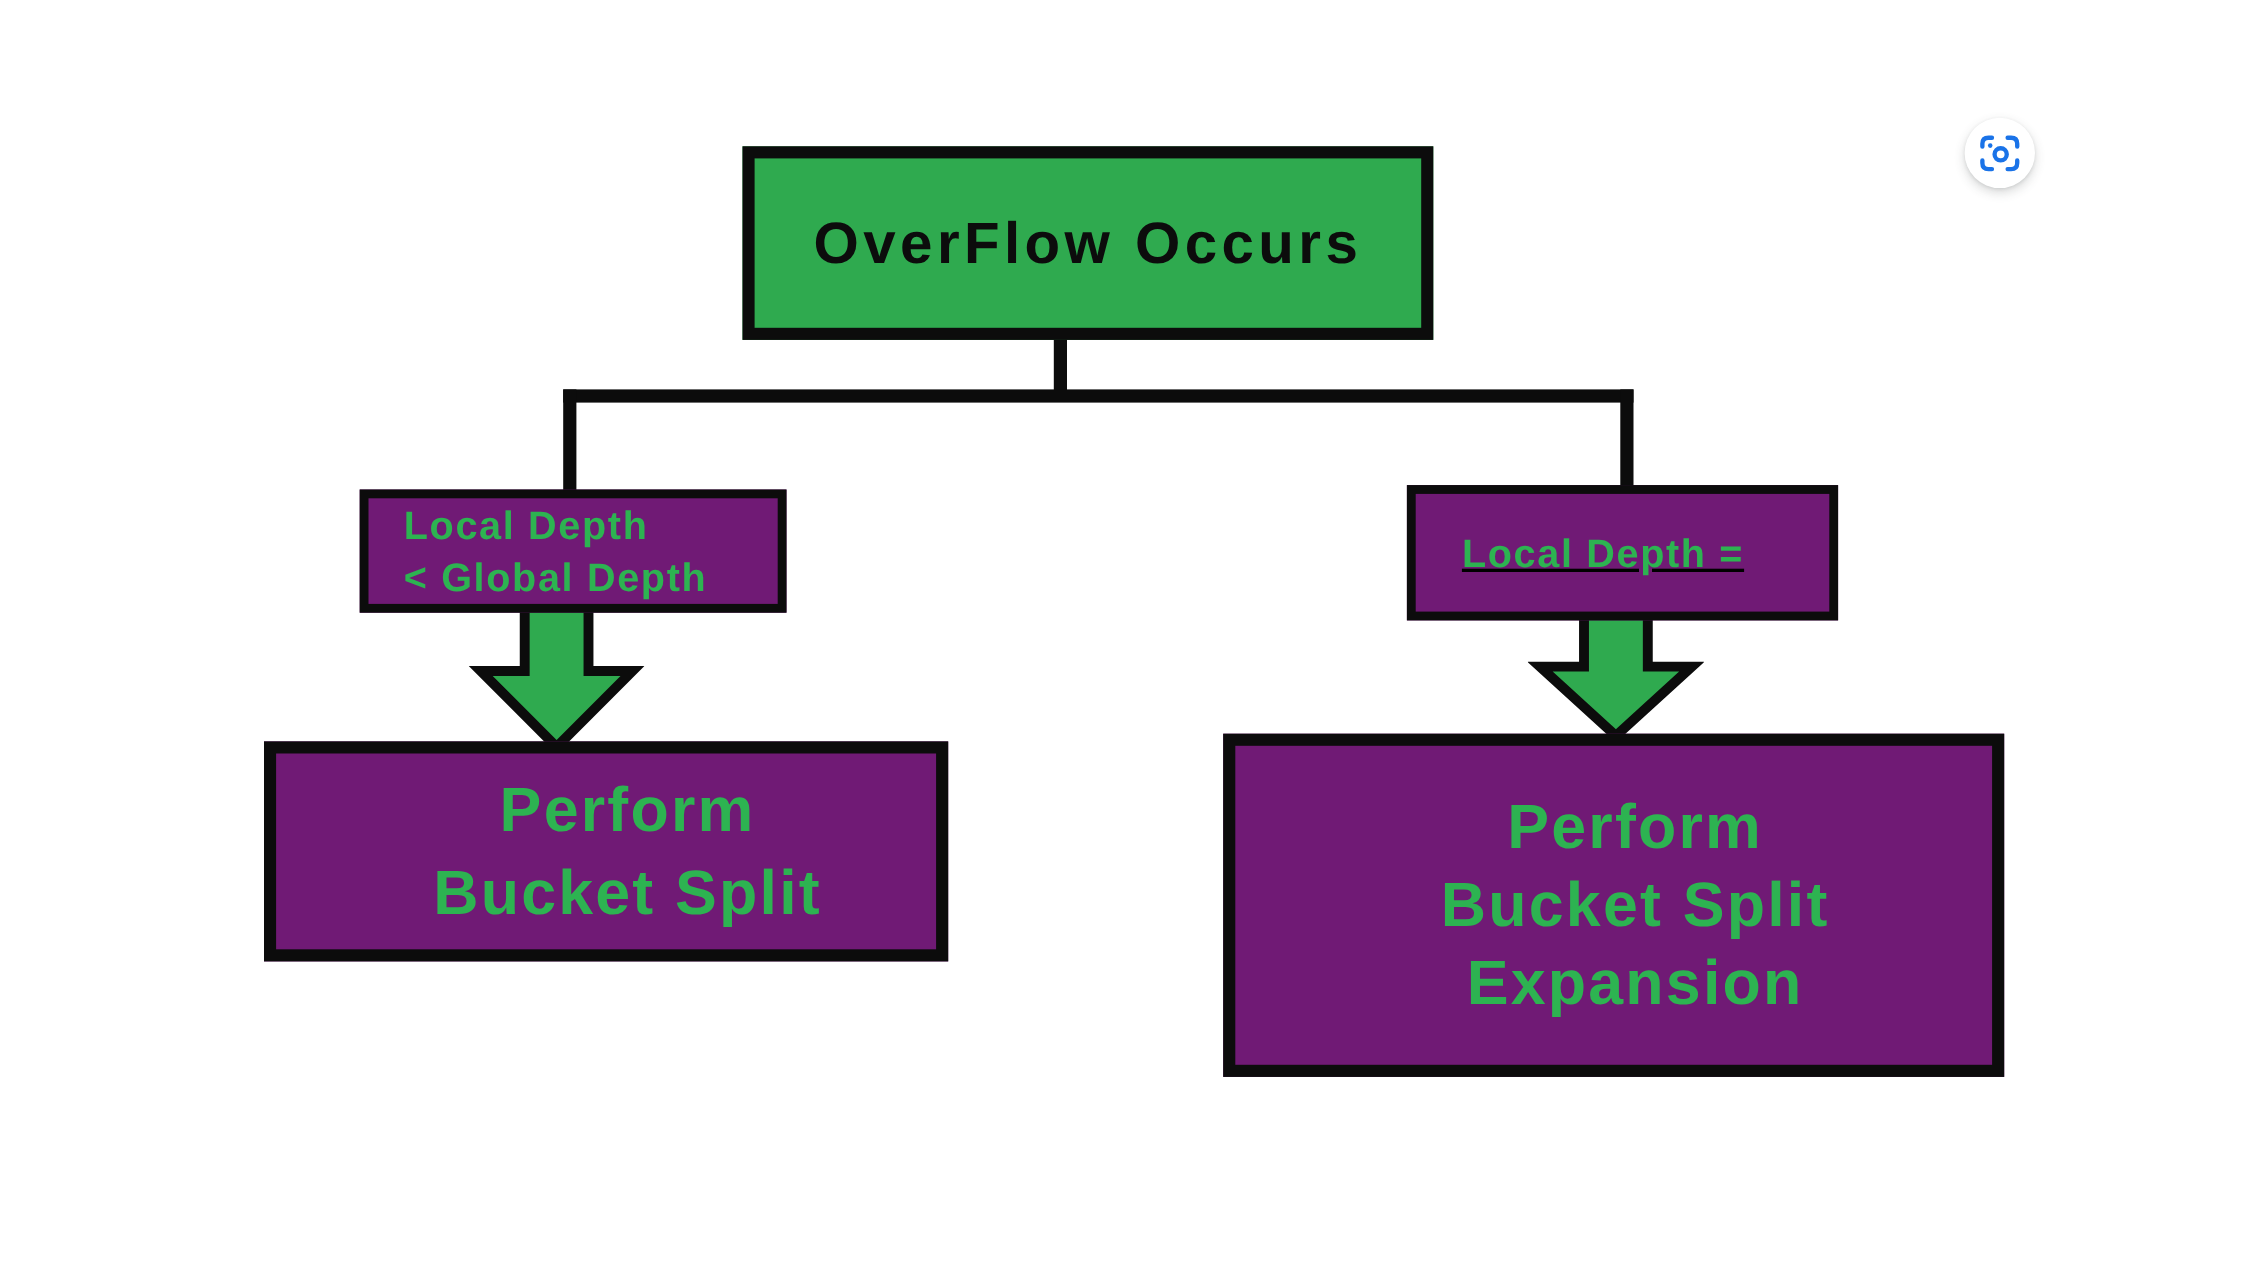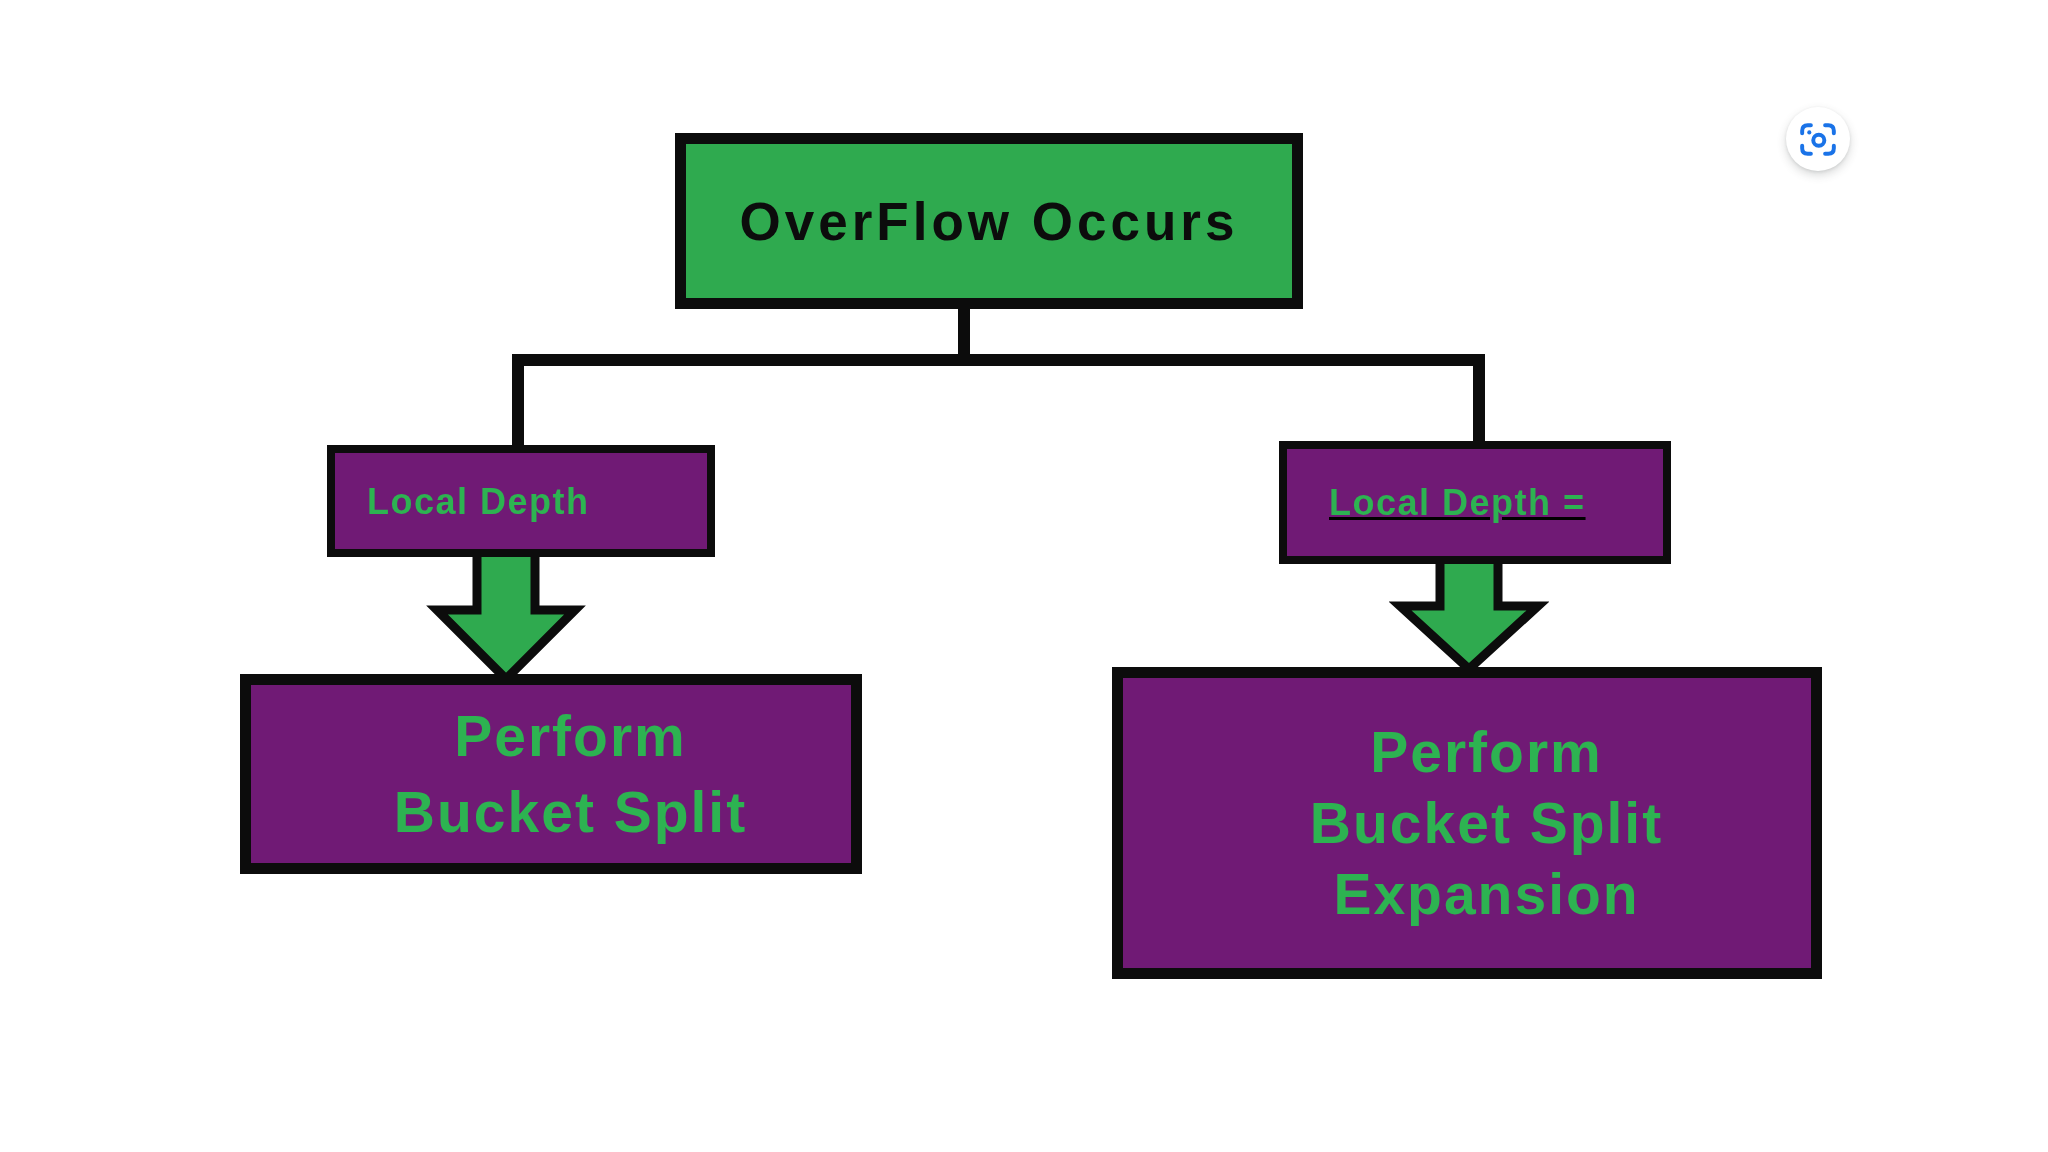--- a/index.html
+++ b/index.html
@@ -129,20 +129,21 @@
   <svg class="arrow arrow-right" width="160" height="126" viewBox="0 0 160 126">
     <polygon points="51,4 109,4 109,57 149,57 80,120 11,57 51,57" style="fill:var(--node-green,#2faa4f); stroke:var(--ink,#0c0c0c);" stroke-width="9" stroke-linejoin="miter"></polygon>
   </svg>
 
   <div class="node root-node">
     <span class="line">OverFlow Occurs</span>
   </div>
 
   <div class="node cond-node cond-left">
     <span class="line">Local Depth</span>
+    <span class="line">&lt; Global Depth</span>
   </div>
 
   <div class="node cond-node cond-right">
     <span class="line">Local Depth =</span>
   </div>
 
   <div class="node action-node action-left">
     <span class="line">Perform</span>
     <span class="line">Bucket Split</span>
   </div>

